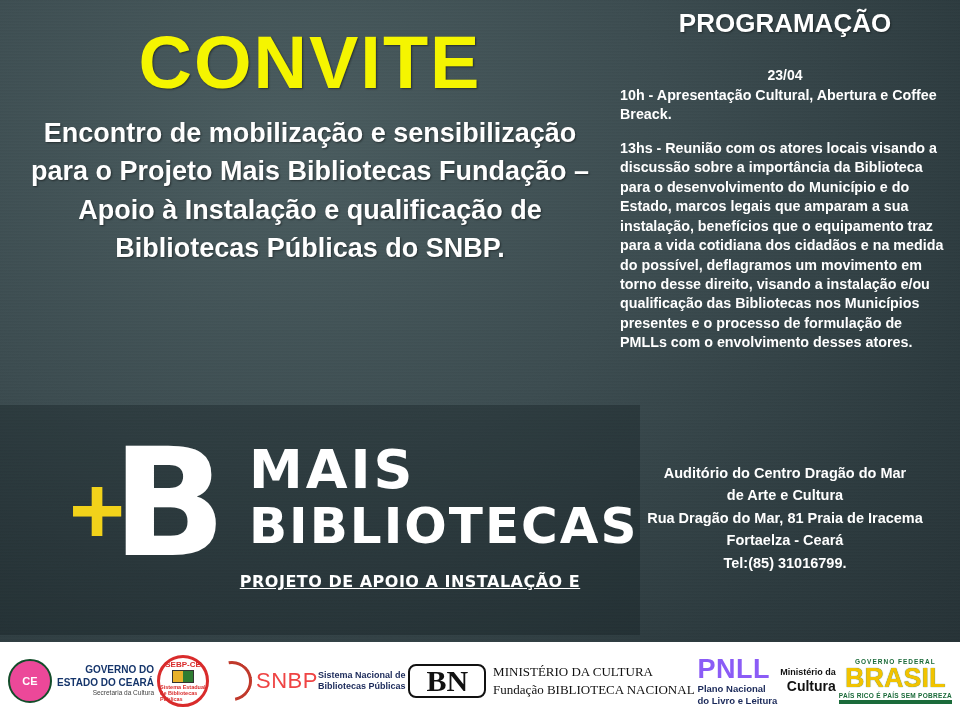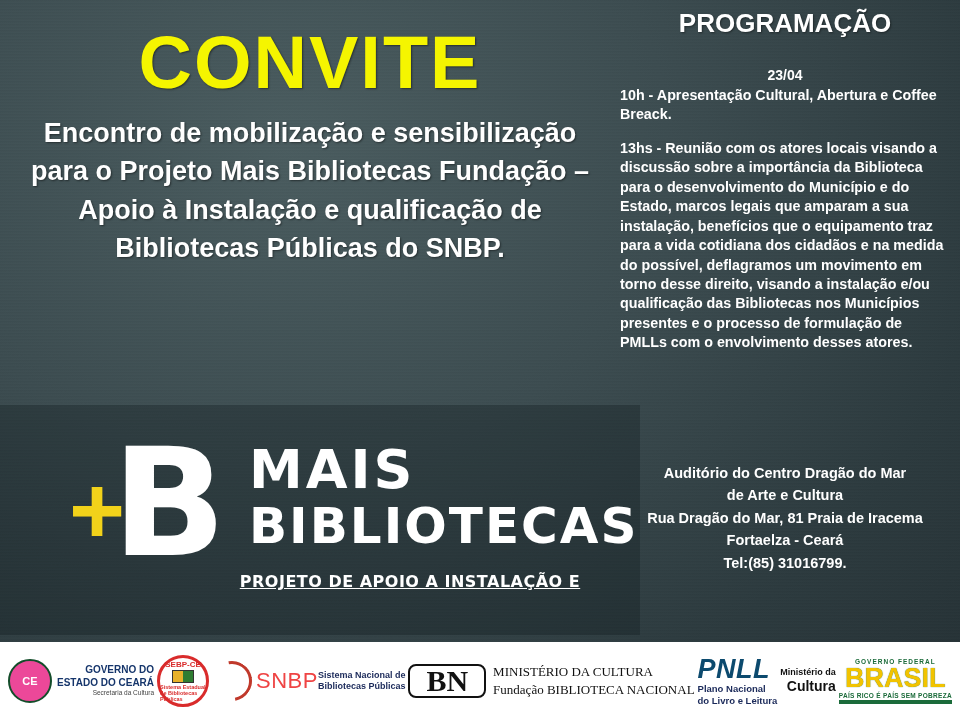--- a/index.html
+++ b/index.html
@@ -252,21 +252,21 @@
     border: 2px solid #111; border-radius: 8px;
     padding: 0 16px; line-height: 1.0;
   }
   .minc-text {
     font-family: "Liberation Serif", serif;
     font-size: 13px; color:#111; line-height:1.35; margin-left:7px;
   }
   .minc-text .l2 { font-size: 13px; }
   
   .pnll-main {
-    font-size: 27px; font-weight: bold; color:#0c4a6e; line-height:1.0; letter-spacing:0.5px;font-style:italic;
+    font-size: 27px; font-weight: bold; color:#8b5cf6; line-height:1.0; letter-spacing:0.5px;
   }
   .pnll-sub { font-size: 9.5px; color:#1b2a5a; font-weight:bold; line-height:1.2; }
   
   .mincult {
     font-size: 9px; color:#111; font-weight:bold; text-align:right; line-height:1.25;
   }
   .mincult .big { font-size: 14px; }
   
   .brasil-box { text-align:center; }
   .brasil-gov { font-size: 6.5px; letter-spacing:1px; color:#1b6b3a; font-weight:bold;}

